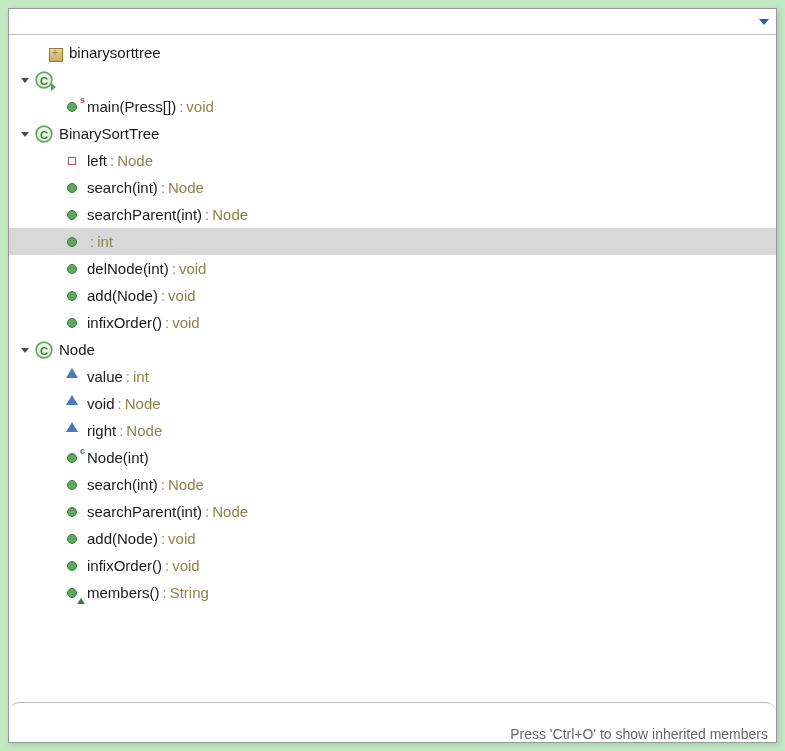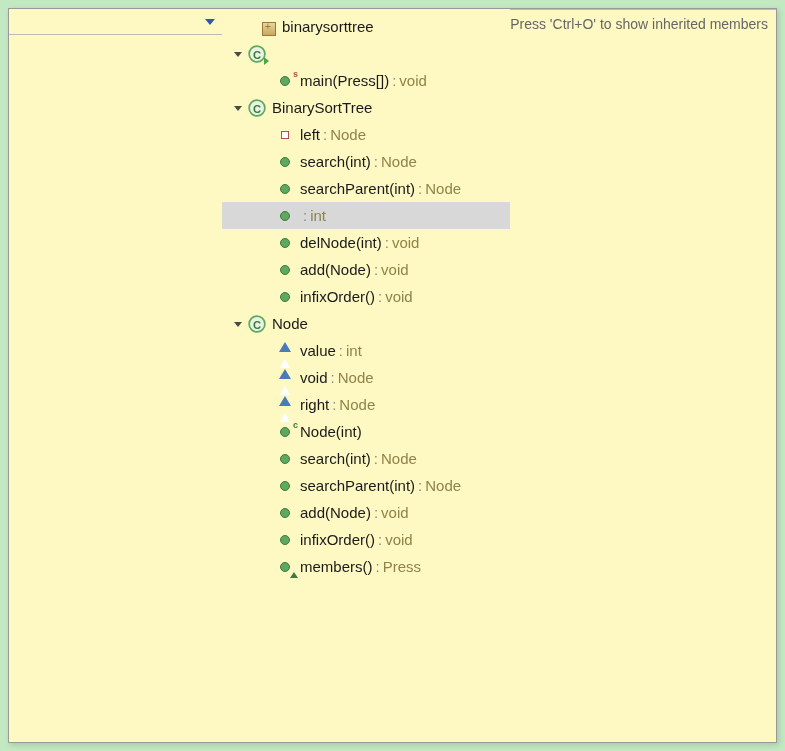--- a/index.html
+++ b/index.html
@@ -9,26 +9,26 @@
     }
     body {
       background: #c3e9c3;
       font-family: "Segoe UI", Arial, sans-serif;
       font-size: 15px;
       width: 785px;
       height: 751px;
       padding: 8px;
     }
     .panel {
-      background: #fef9c3;
+      background: #ffffff;
       border: 1px solid #999;
       height: 100%;
       box-shadow: 2px 2px 6px rgba(0,0,0,0.15);
       display: flex;
-      flex-direction: row;
+      flex-direction: column;
     }
     .top-bar {
       display: flex;
       align-items: center;
       border-bottom: 1px solid #bbb;
       height: 26px;
       padding: 0 4px;
     }
     .search-input {
       flex: 1;
@@ -98,27 +98,28 @@
     }
     .label-type {
       color: #8f8349;
     }
     .label-colon {
       color: #888;
       margin: 0 3px;
     }
     .status-bar {
       border-top: 1px solid #bbb;
-      height: 28px;
+      height: 40px;
       display: flex;
-      align-items: center;
+      align-items: flex-end;
       justify-content: flex-end;
       padding-right: 8px;
       color: #666;
       font-size: 14px;
+      border-radius: 10px;
     }
     
     .pkg-icon::before {
       content: "";
       position: absolute;
       width: 12px;
       height: 12px;
       border: 1px solid #9a7a3a;
       background: linear-gradient(#e8d49b, #c9a860);
       left: 2px;
@@ -408,19 +409,19 @@
         <span class="label-type">void</span>
       </div>
       <div class="tree-row">
         <span class="spacer" style="width:46px"></span>
         <span class="icon">
           <span class="method-circle"></span>
           <span class="mod-override"></span>
         </span>
         <span class="label-main">members()</span>
         <span class="label-colon"> : </span>
-        <span class="label-type">Press</span>
+        <span class="label-type">String</span>
       </div>
     </div>
   <div class="status-bar">
     <span>Press 'Ctrl+O' to show inherited members</span>
   </div>
 </div>
 
 </body></html>

